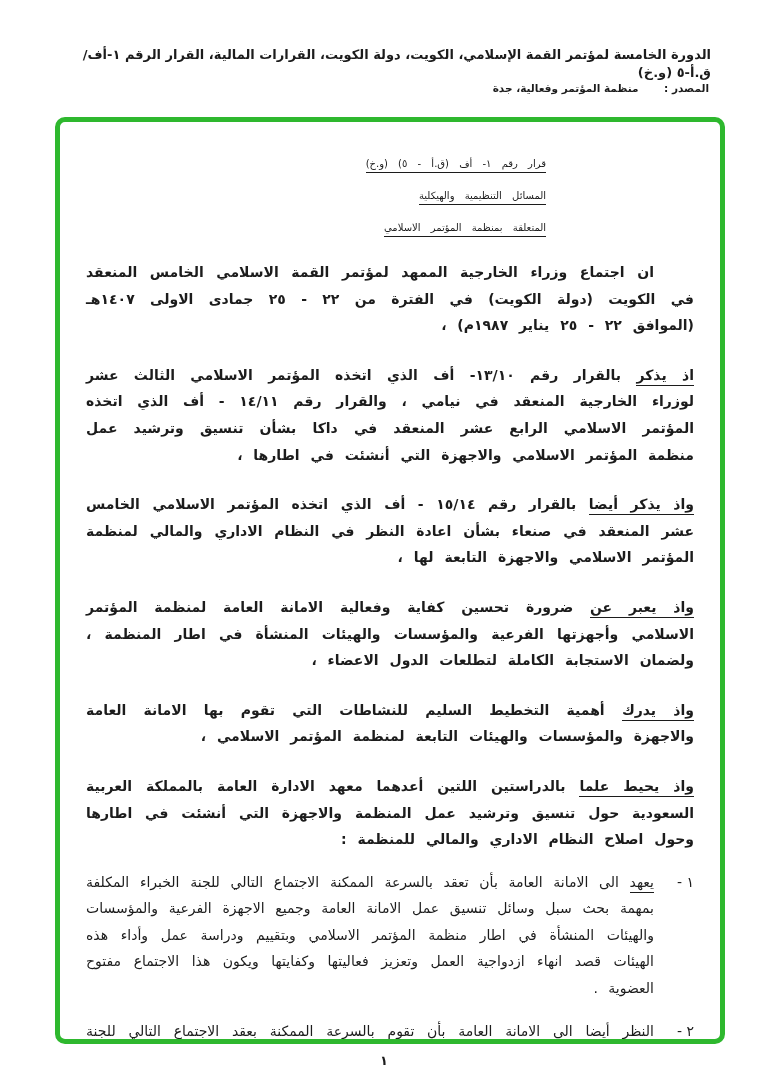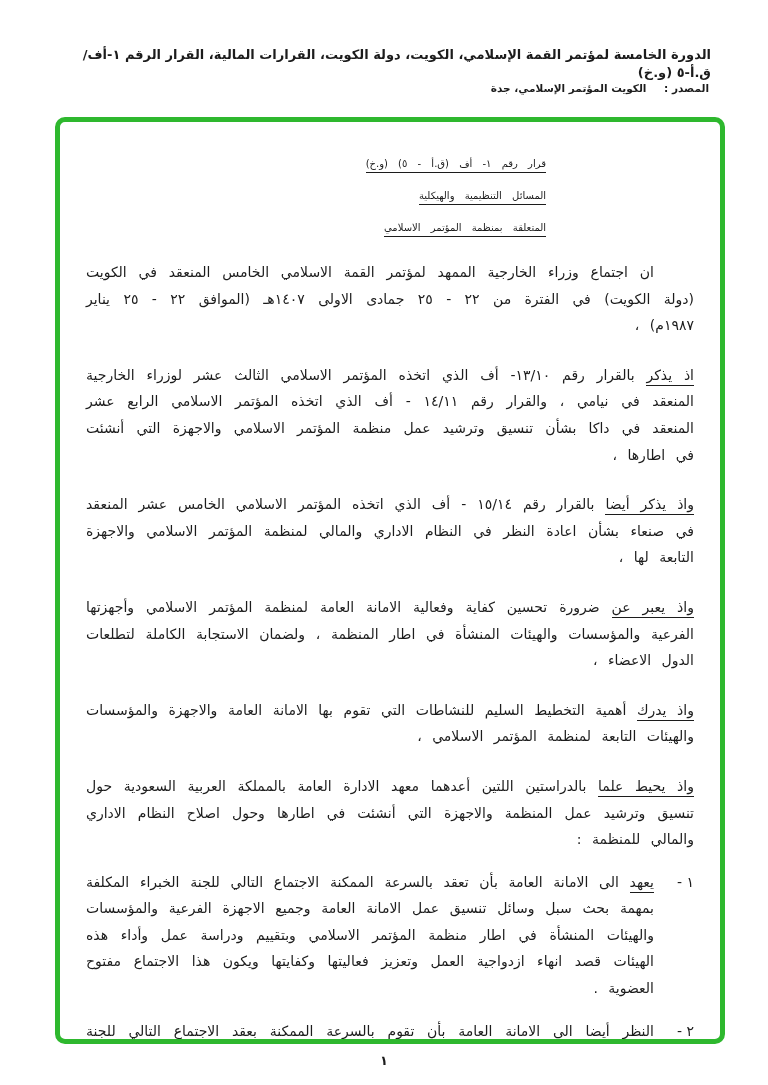--- a/index.html
+++ b/index.html
@@ -12,42 +12,42 @@
   .page { position:relative; width:768px; height:1085px; background:#fff; overflow:hidden; direction:rtl;padding-left:36px; }
 
   .header-line {
     position:absolute; top:46px; right:57px; left:57px;
     font-size:13px; font-weight:bold; text-align:right; line-height:1.4;
   }
   .source-line {
     position:absolute; top:82px; right:59px;
     font-size:10.5px; font-weight:bold;
   }
-  .source-line .src-label { margin-left:14px; }
+  .source-line .src-label { margin-left:22px; }
 
   .frame {
     position:absolute; top:117px; right:43px;
     width:670px; height:927px;
     border:5px solid var(--frame-green,#2eb82e);
     border-radius:10px;
     padding:18px 26px 10px 26px;
     overflow:hidden;
     background:#fff;
   }
 
   .title-block { text-align:right; padding-right:148px; margin-top:2px; }
   .title-line { margin-bottom:8px; font-size:10px; line-height:1.6;margin-top:16px; }
   .title-line .u {
     border-bottom:1.5px solid #1c1c1c; padding-bottom:3px;
     word-spacing:7px; letter-spacing:0.5px;
   }
 
   .para {
     margin-top:23px; font-size:14px; line-height:1.9;
-    text-align:justify; word-spacing:6px; letter-spacing:0.2px;
+    text-align:justify; word-spacing:6px; letter-spacing:0.2px;font-weight:bold;
   }
   .para.indent { text-indent:40px; }
 
   .lead { border-bottom:1.5px solid #1c1c1c; padding-bottom:2px; }
 
   .item {
     margin-top:16px; display:flex; gap:12px;
     font-size:14px; line-height:1.9;
   }
   .item-number { flex:0 0 auto; white-space:nowrap; min-width:28px; }
@@ -60,21 +60,21 @@
 </style>
 </head>
 <body>
 
 <div class="page">
 
   <div class="header-line">الدورة الخامسة لمؤتمر القمة الإسلامي، الكويت، دولة الكويت، القرارات المالية، القرار الرقم ١-أف/ق.أ-٥ (و.خ)</div>
 
   <div class="source-line">
     <span class="src-label">المصدر :</span>
-    <span>الكويت المؤتمر الإسلامي، جدة</span>
+    <span>منظمة المؤتمر وفعالية، جدة</span>
   </div>
 
   <div class="frame">
 
     <div class="title-block">
       <div class="title-line"><span class="u">قرار رقم ١- أف (ق.أ - ٥) (و.خ)</span></div>
       <div class="title-line"><span class="u">المسائل التنظيمية والهيكلية</span></div>
       <div class="title-line"><span class="u">المتعلقة بمنظمة المؤتمر الاسلامي</span></div>
     </div>
 

